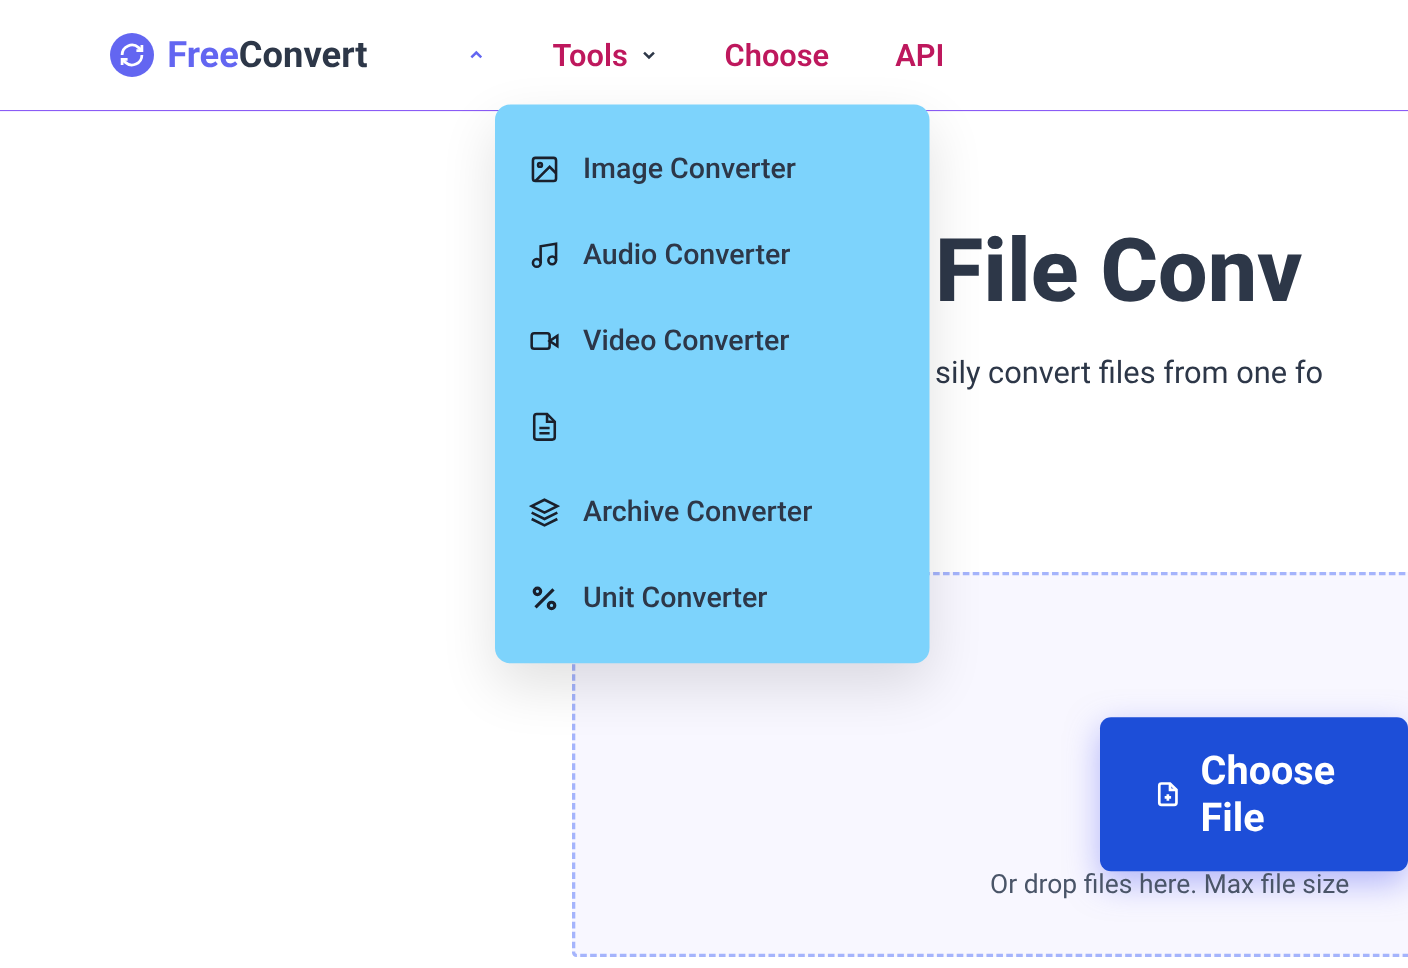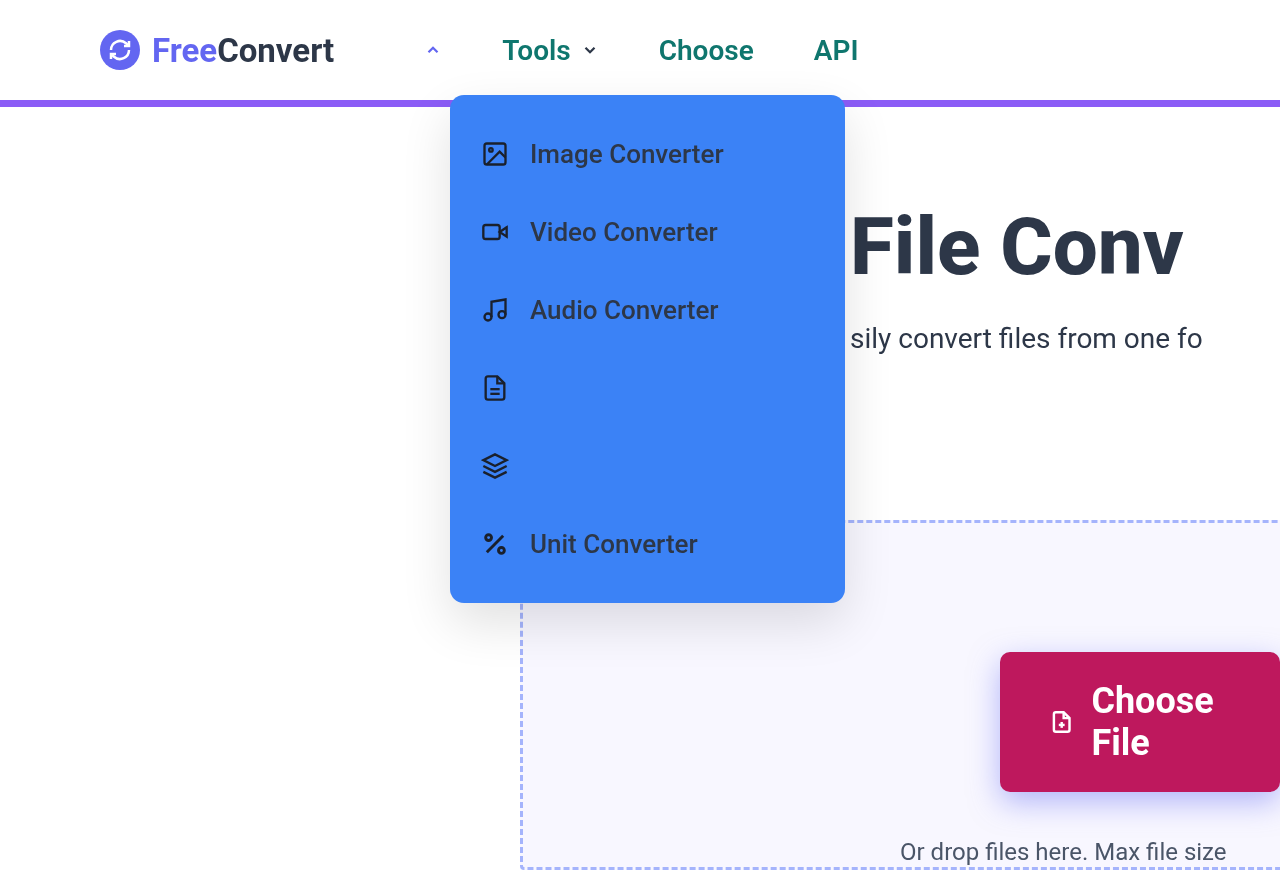--- a/index.html
+++ b/index.html
@@ -8,21 +8,21 @@
       background: #fff;
       width: 1280px;
       height: 880px;
       overflow: hidden;
       position: relative;
     }
     .header {
       display: flex;
       align-items: center;
       padding: 30px 100px;
-      border-bottom: 7px solid #8b5cf6;
+      border-bottom: 1px solid #8b5cf6;
       position: relative;
       z-index: 10;
       background: #fff;
     }
     .logo {
       display: flex;
       align-items: center;
       gap: 12px;
       margin-right: 90px;
     }
@@ -38,32 +38,32 @@
     }
     .logo-text { font-size: 33px; font-weight: 700; color: #2d3748; }
     .logo-text .free { color: #6366f1; }
     .nav { display: flex; align-items: center; gap: 60px; }
     .nav-item {
       display: flex;
       align-items: center;
       gap: 10px;
       font-size: 28px;
       font-weight: 600;
-      color: #0f766e;
+      color: #be185d;
       cursor: pointer;
     }
     .nav-item.active { color: #6366f1; }
     .chevron { width: 18px; height: 18px; }
 
     .dropdown {
       position: absolute;
       top: 95px;
       left: 450px;
       width: 395px;
-      background: #3b82f6;
+      background: #7dd3fc;
       border-radius: 14px;
       box-shadow: 0 20px 50px rgba(0,0,0,0.12);
       padding: 20px 0;
       z-index: 20;
     }
     .dropdown-item {
       display: flex;
       align-items: center;
       gap: 20px;
       padding: 24px 30px;
@@ -96,41 +96,40 @@
       height: 350px;
       border: 3px dashed #a5b4fc;
       background: #f8f7ff;
       border-radius: 4px;
     }
     .choose-btn {
       position: absolute;
       top: 652px;
       left: 1000px;
       padding: 28px 50px;
-      background: #be185d;
+      background: #1d4ed8;
       color: #fff;
       font-size: 36px;
       font-weight: 700;
       border-radius: 10px;
       display: flex;
       align-items: center;
       gap: 18px;
       cursor: pointer;
       box-shadow: 0 10px 30px rgba(109,116,244,0.5);
       z-index: 5;
     }
     .dropzone-text {
       position: absolute;
       top: 790px;
       left: 900px;
       font-size: 24px;
       color: #4a5568;
       white-space: nowrap;
       z-index: 5;
-      margin-top: 48px;
     }
   </style>
 </head>
 <body>
 
 <header class="header">
   <div class="logo">
     <div class="logo-icon">
       <svg width="24" height="24" viewBox="0 0 24 24" fill="none" stroke="white" stroke-width="2.5">
         <path d="M3 12a9 9 0 0 1 15-6.7L21 8"></path>
@@ -171,54 +170,55 @@
           <rect x="3" y="3" width="18" height="18" rx="2"></rect>
           <circle cx="8.5" cy="8.5" r="1.5"></circle>
           <polyline points="21 15 16 10 5 21"></polyline>
         </svg>
     </div>
     <span class="dropdown-label">Image Converter</span>
   </div>
   <div class="dropdown-item">
     <div class="dropdown-icon">
       <svg width="28" height="28" viewBox="0 0 24 24" fill="none" stroke="currentColor" stroke-width="2">
-          <rect x="2" y="6" width="14" height="12" rx="2"></rect>
-          <polygon points="22 8 16 12 22 16 22 8"></polygon>
-        </svg>
-    </div>
-    <span class="dropdown-label">Video Converter</span>
-  </div>
-  <div class="dropdown-item">
-    <div class="dropdown-icon">
-      <svg width="28" height="28" viewBox="0 0 24 24" fill="none" stroke="currentColor" stroke-width="2">
           <path d="M9 18V5l12-2v13"></path>
           <circle cx="6" cy="18" r="3"></circle>
           <circle cx="18" cy="16" r="3"></circle>
         </svg>
     </div>
     <span class="dropdown-label">Audio Converter</span>
+  </div>
+  <div class="dropdown-item">
+    <div class="dropdown-icon">
+      <svg width="28" height="28" viewBox="0 0 24 24" fill="none" stroke="currentColor" stroke-width="2">
+          <rect x="2" y="6" width="14" height="12" rx="2"></rect>
+          <polygon points="22 8 16 12 22 16 22 8"></polygon>
+        </svg>
+    </div>
+    <span class="dropdown-label">Video Converter</span>
   </div>
   <div class="dropdown-item">
     <div class="dropdown-icon">
       <svg width="28" height="28" viewBox="0 0 24 24" fill="none" stroke="currentColor" stroke-width="2">
           <path d="M14 2H6a2 2 0 0 0-2 2v16a2 2 0 0 0 2 2h12a2 2 0 0 0 2-2V8z"></path>
           <polyline points="14 2 14 8 20 8"></polyline>
           <line x1="8" y1="13" x2="16" y2="13"></line>
           <line x1="8" y1="17" x2="16" y2="17"></line>
         </svg>
     </div>
   </div>
   <div class="dropdown-item">
     <div class="dropdown-icon">
       <svg width="28" height="28" viewBox="0 0 24 24" fill="none" stroke="currentColor" stroke-width="2">
           <polygon points="12 2 2 7 12 12 22 7 12 2"></polygon>
           <polyline points="2 12 12 17 22 12"></polyline>
           <polyline points="2 17 12 22 22 17"></polyline>
         </svg>
     </div>
+    <span class="dropdown-label">Archive Converter</span>
   </div>
   <div class="dropdown-item">
     <div class="dropdown-icon">
       <svg width="28" height="28" viewBox="0 0 24 24" fill="none" stroke="currentColor" stroke-width="2.5">
           <line x1="19" y1="5" x2="5" y2="19"></line>
           <circle cx="6.5" cy="6.5" r="2.5"></circle>
           <circle cx="17.5" cy="17.5" r="2.5"></circle>
         </svg>
     </div>
     <span class="dropdown-label">Unit Converter</span>

